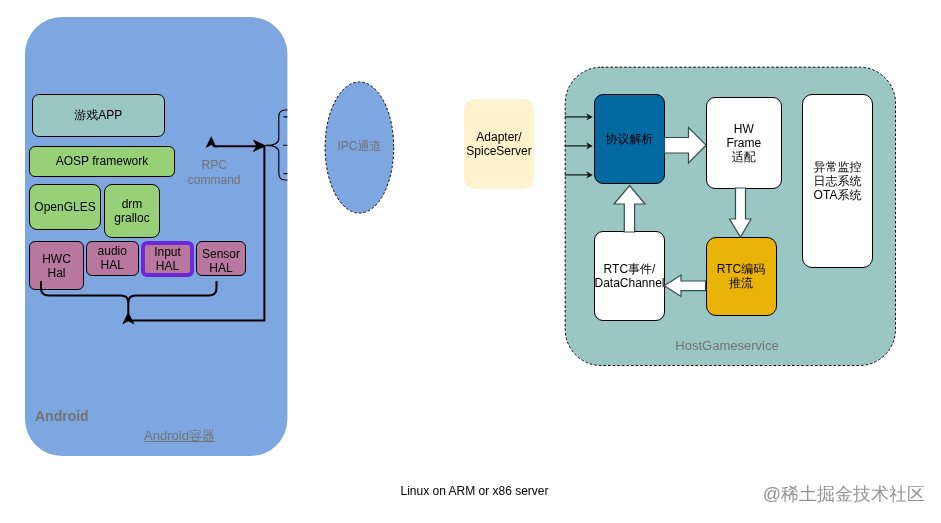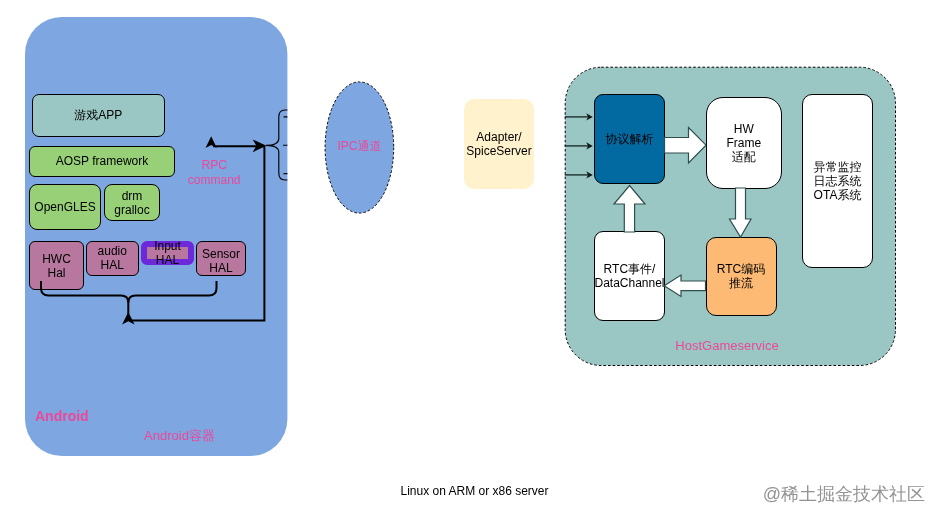--- a/index.html
+++ b/index.html
@@ -4,21 +4,21 @@
 <title>Architecture Diagram</title>
 <style>
   html,body{margin:0;padding:0;background:#ffffff;}
   body{width:941px;height:523px;overflow:hidden;
        font-family:"Liberation Sans",sans-serif;-webkit-font-smoothing:antialiased;}
   #stage{position:relative;width:941px;height:523px;background:#ffffff;transform:translateZ(0);}
   svg.layer{position:absolute;left:0;top:0;width:941px;height:523px;overflow:visible;}
   .node{position:absolute;box-sizing:border-box;display:flex;align-items:center;
         justify-content:center;text-align:center;color:#000000;font-size:12px;line-height:14px;}
   .node .lbl{display:block;white-space:pre-line;transform:translateZ(0);}
-  .freetext{position:absolute;color:#ec4899;font-size:12px;line-height:14px;text-align:center;white-space:pre-line;transform:translateZ(0);}
+  .freetext{position:absolute;color:#737373;font-size:12px;line-height:14px;text-align:center;white-space:pre-line;transform:translateZ(0);}
 </style>
 </head>
 <body>
 
 <div id="stage">
 
   <svg class="layer">
     <rect x="25" y="17" width="262.4" height="439" rx="37" ry="37" fill="#7ea6e0"></rect>
   </svg>
 
@@ -28,36 +28,36 @@
 
 
   <div class="node" style="left:29px;top:145.5px;width:146px;height:31px;background:#97d077;border:1px solid #000;border-radius:6px;">
     <span class="lbl">AOSP framework</span>
   </div>
 
   <div class="node" style="left:29px;top:183.5px;width:72px;height:46px;background:#97d077;border:1px solid #000;border-radius:8px;">
     <span class="lbl">OpenGLES</span>
   </div>
 
-  <div class="node" style="left:104px;top:184px;width:56px;height:37px;background:#97d077;border:1px solid #000;border-radius:8px;">
+  <div class="node" style="left:104px;top:184px;width:56px;height:54px;background:#97d077;border:1px solid #000;border-radius:8px;">
     <span class="lbl">drm
 gralloc</span>
   </div>
 
   <div class="node" style="left:29px;top:241px;width:55px;height:49px;background:#b8779f;border:1px solid #000;border-radius:6px;">
     <span class="lbl">HWC
 Hal</span>
   </div>
 
   <div class="node" style="left:85.5px;top:241px;width:53.5px;height:34.5px;background:#b8779f;border:1px solid #000;border-radius:6px;">
     <span class="lbl">audio
 HAL</span>
   </div>
 
-  <div class="node" style="left:141px;top:241px;width:53px;height:24px;background:#b8779f;border:6px solid #6d28d9;border-radius:6px;">
+  <div class="node" style="left:141px;top:241px;width:53px;height:36px;background:#b8779f;border:4px solid #6d28d9;border-radius:6px;">
     <span class="lbl">Input
 HAL</span>
   </div>
 
   <div class="node" style="left:195.8px;top:241px;width:50.4px;height:34.5px;background:#b8779f;border:1px solid #000;border-radius:6px;align-items:flex-end;">
     <span class="lbl">Sensor
 HAL</span>
   </div>
 
   <svg class="layer">
@@ -90,58 +90,58 @@
 
       <path d="M 128.3 312 L 134.6 324.6 L 128.3 321.2 L 122.1 324.6 Z"></path>
     </g>
   </svg>
 
   <div class="freetext" style="left:174.2px;top:157.5px;width:80px;line-height:15px;">RPC
 command</div>
 
   <div class="freetext" style="left:35px;top:408px;width:60px;font-size:14px;line-height:16px;font-weight:bold;text-align:left;">Android</div>
 
-  <div class="freetext" style="left:110px;top:428px;width:139px;font-size:13px;line-height:15px;">Android容器</div>
+  <div class="freetext" style="left:110px;top:428px;width:139px;font-size:13px;line-height:15px;text-decoration:underline;">Android容器</div>
 
   <svg class="layer">
     <ellipse cx="359.4" cy="147.5" rx="34.3" ry="65.6" fill="#7ea6e0" stroke="#000000" stroke-width="1" stroke-dasharray="2.6 2"></ellipse>
   </svg>
   <div class="freetext" style="left:309px;top:139px;width:101px;">IPC通道</div>
 
   <div class="node" style="left:464px;top:99px;width:70px;height:89.5px;background:#fff2cc;border-radius:10px;">
     <span class="lbl">Adapter/
 SpiceServer</span>
   </div>
 
   <svg class="layer">
     <rect x="565.2" y="67.2" width="330.3" height="298.3" rx="36" ry="36" fill="#9ac7c3" stroke="#000000" stroke-width="1" stroke-dasharray="2.6 2"></rect>
   </svg>
 
   <div class="node" style="left:594px;top:94px;width:71px;height:90px;background:#0369a1;border:1px solid #000;border-radius:9px;">
     <span class="lbl">协议解析</span>
   </div>
 
-  <div class="node" style="left:705.5px;top:97px;width:76.5px;height:92px;background:#fff;border:1px solid #000;border-radius:17px;">
+  <div class="node" style="left:705.5px;top:97px;width:76.5px;height:92px;background:#fff;border:1px solid #000;border-radius:9px;">
     <span class="lbl">HW
 Frame
 适配</span>
   </div>
 
   <div class="node" style="left:802px;top:94px;width:71px;height:174px;background:#fff;border:1px solid #000;border-radius:10px;">
     <span class="lbl">异常监控
 日志系统
 OTA系统</span>
   </div>
 
   <div class="node" style="left:594px;top:231px;width:71px;height:90px;background:#fff;border:1px solid #000;border-radius:9px;">
     <span class="lbl">RTC事件/
 DataChannel</span>
   </div>
 
-  <div class="node" style="left:705.5px;top:237px;width:71px;height:78.5px;background:#fdba74;border:1px solid #000;border-radius:10px;">
+  <div class="node" style="left:705.5px;top:237px;width:71px;height:78.5px;background:#eab308;border:1px solid #000;border-radius:10px;">
     <span class="lbl">RTC编码
 推流</span>
   </div>
 
   <svg class="layer">
     <g stroke="#13231f" stroke-width="1.3" fill="none">
       <path d="M 564.7 116.9 L 588 116.9"></path>
       <path d="M 564.7 145.9 L 588 145.9"></path>
       <path d="M 564.7 174.9 L 588 174.9"></path>
     </g>

